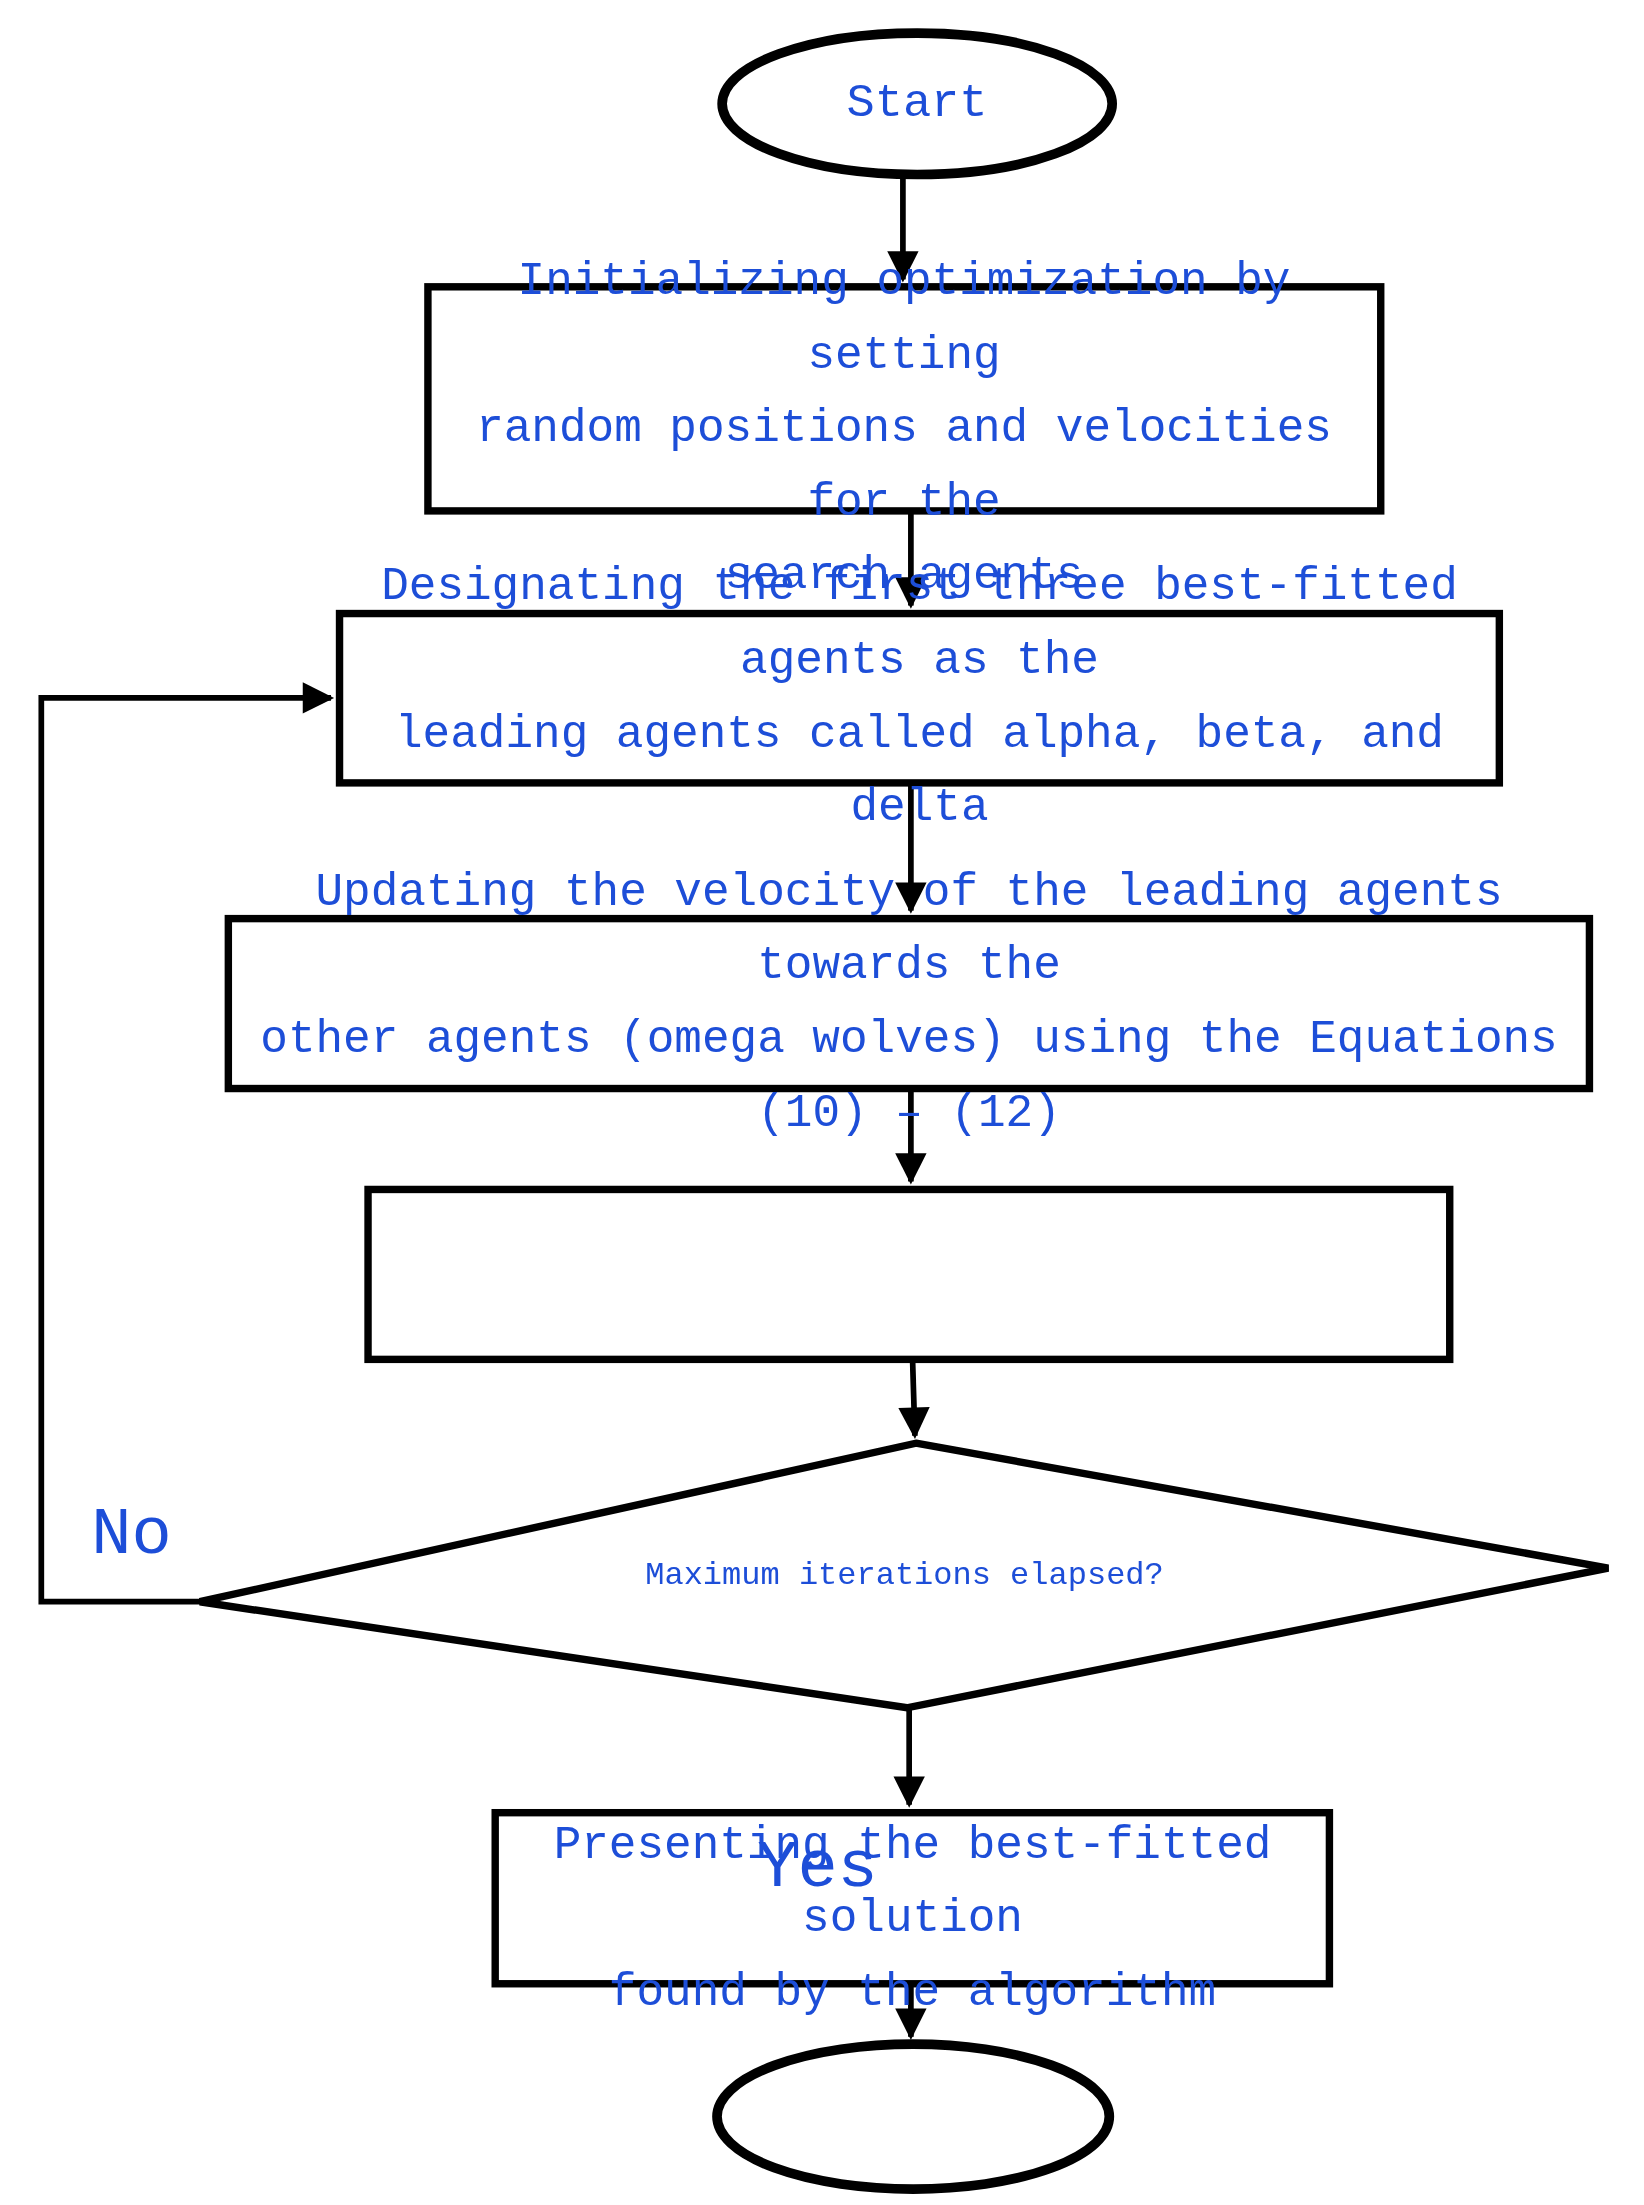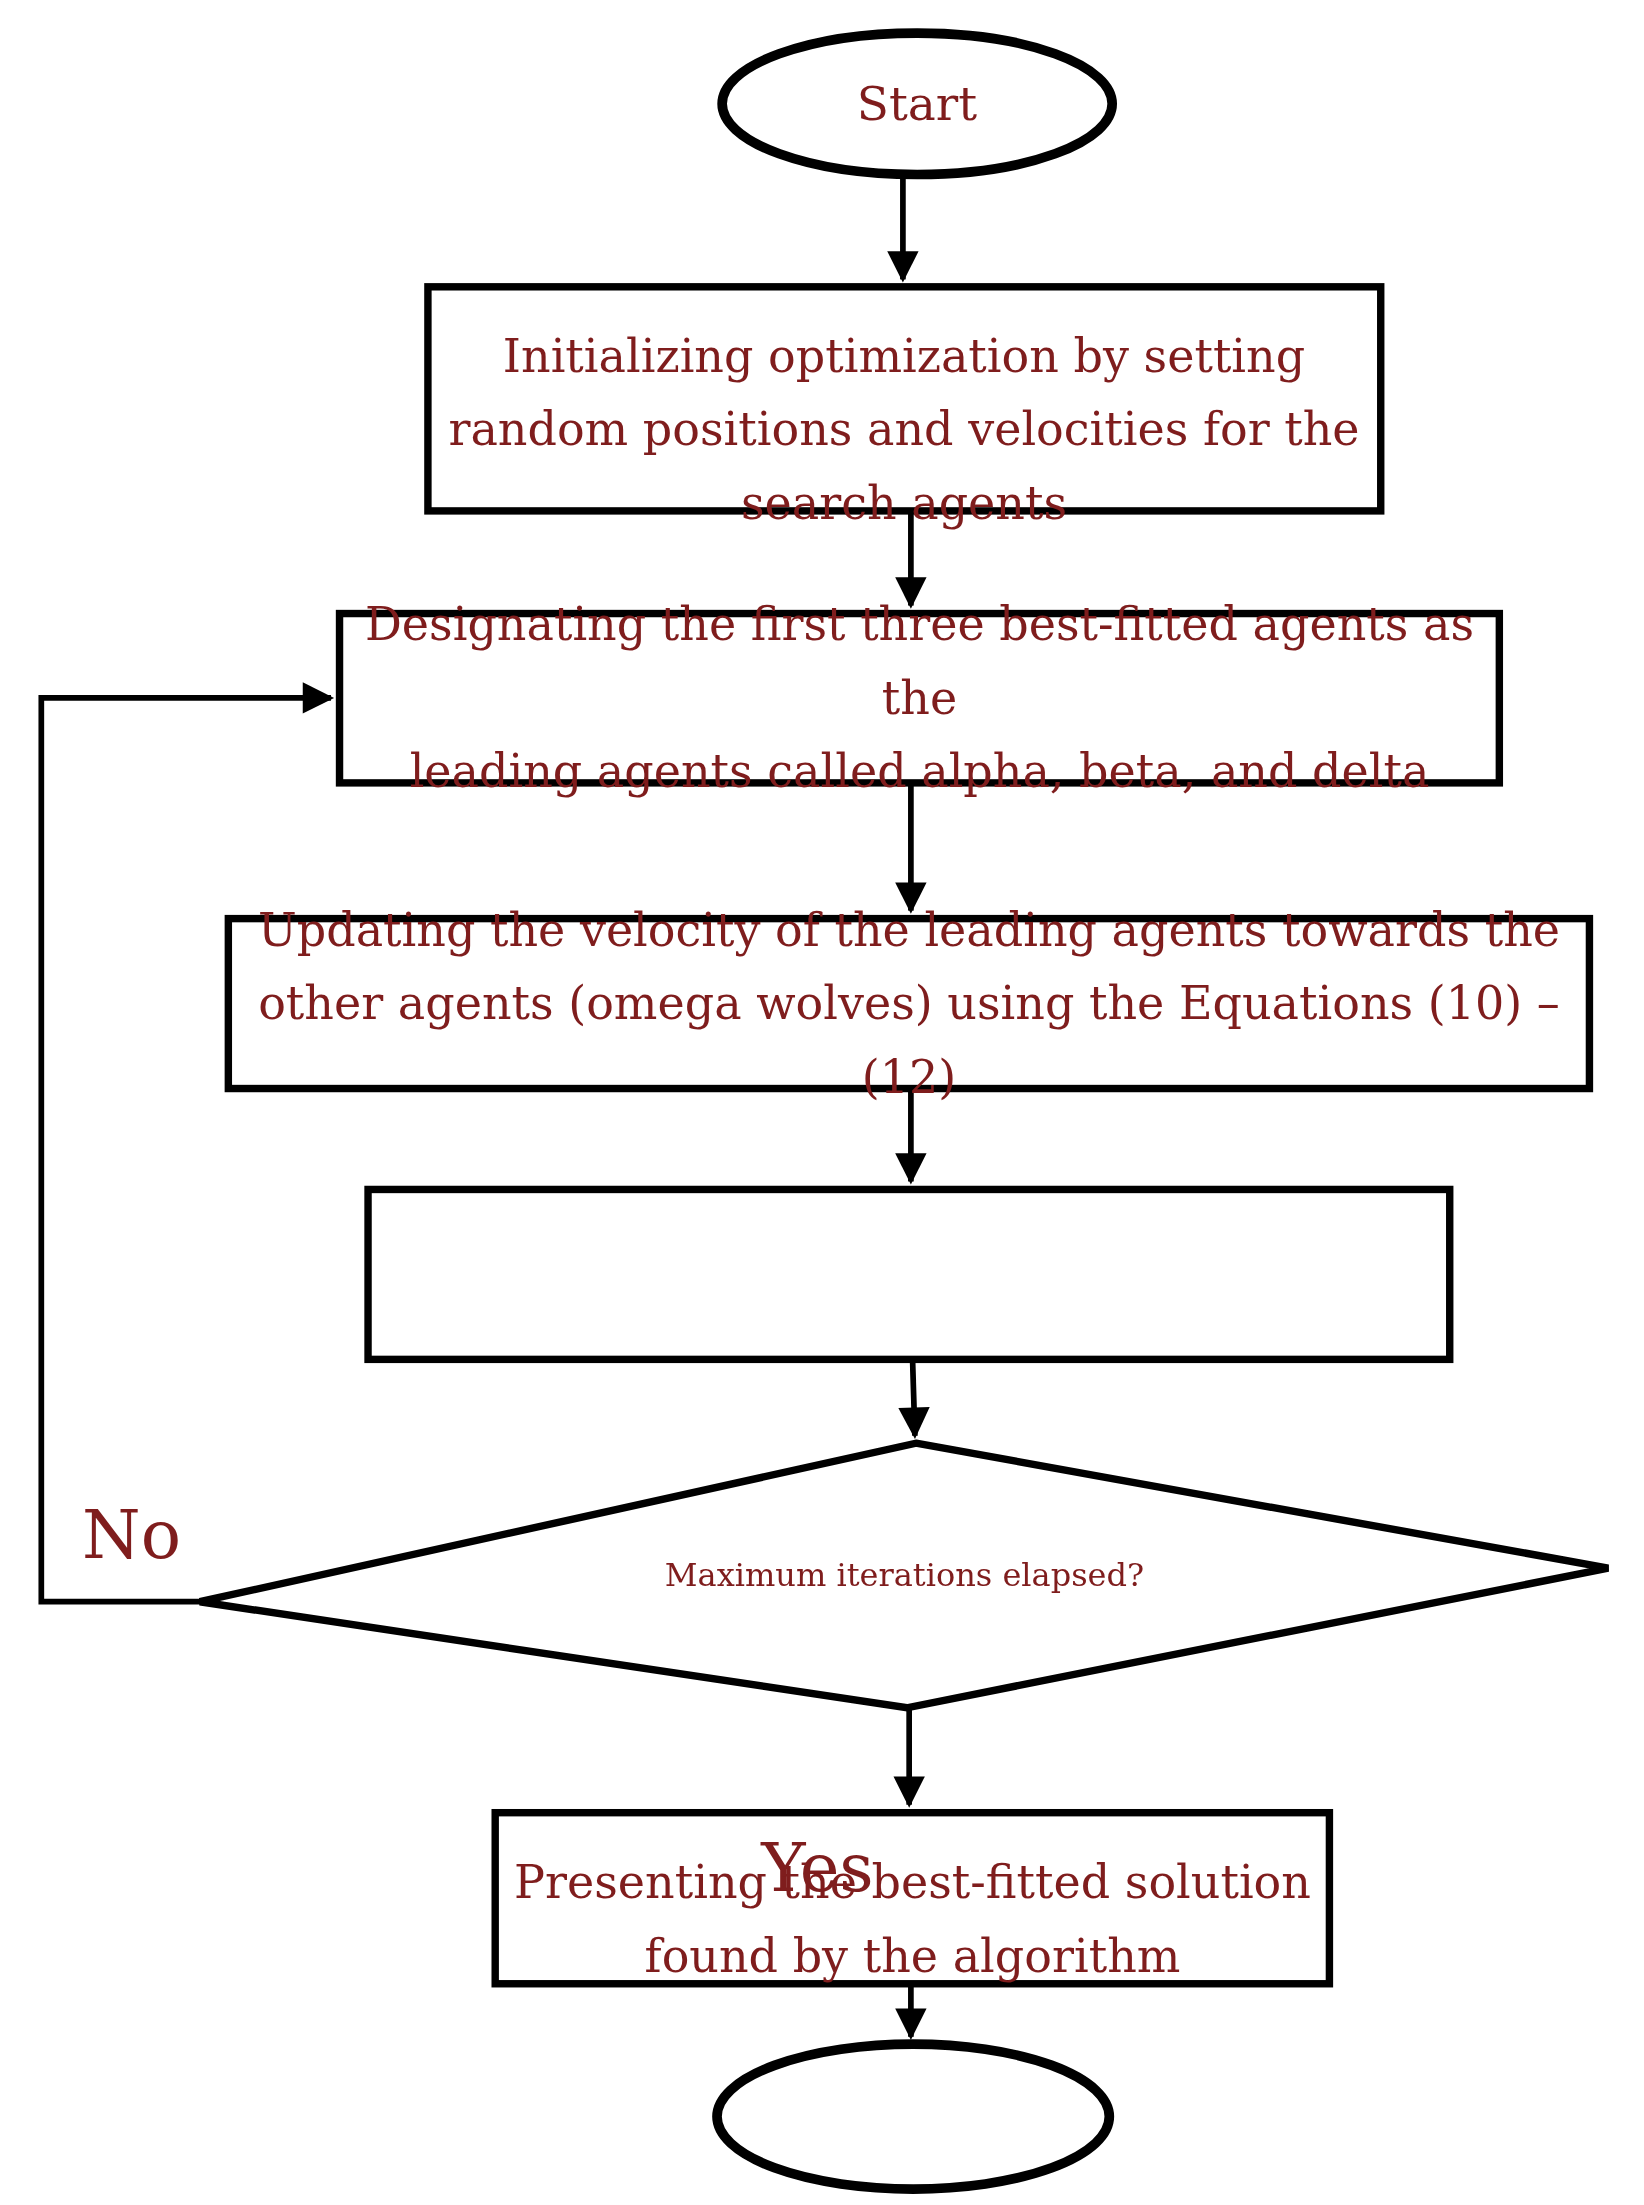--- a/index.html
+++ b/index.html
@@ -25,21 +25,22 @@
   }
   .label {
     position: absolute;
     display: flex;
     align-items: center;
     justify-content: center;
     text-align: center;
     white-space: pre-line;
     font-size: 46px;
     line-height: 1.6;
-    color: #7f1d1d;
+    color: #1d4ed8;
+    font-family: Liberation Mono, monospace;
   }
   .edge-label {
     font-size: 67px;
     line-height: 1.1;
   }
   .terminal-label {
     font-size: 47px;
     line-height: 1.1;
   }
   .decision-label {

